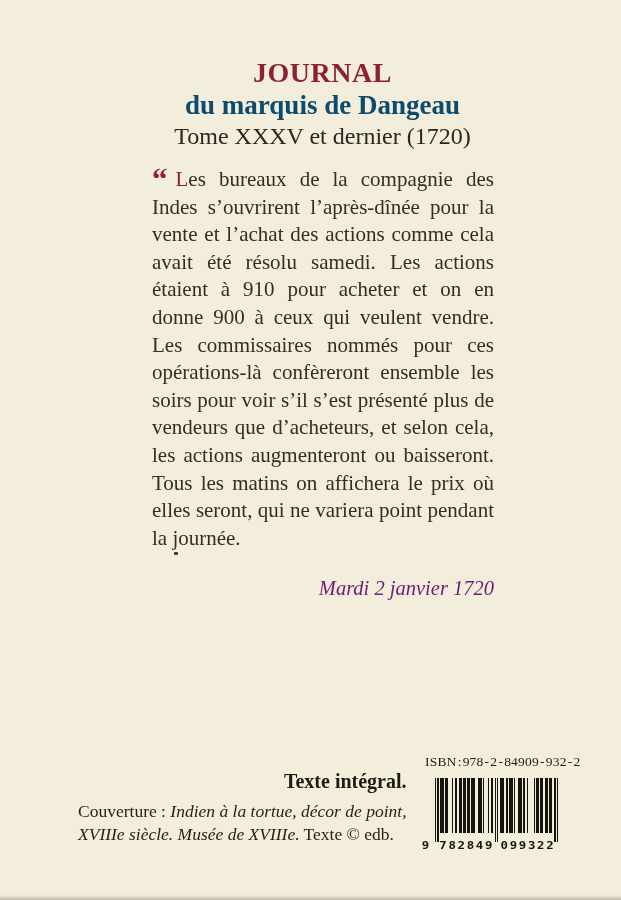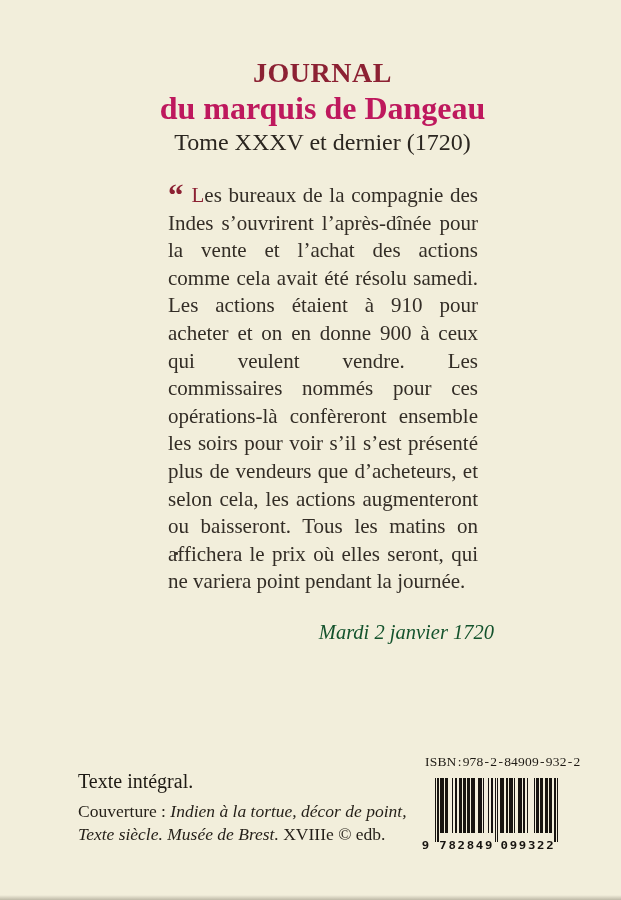--- a/index.html
+++ b/index.html
@@ -25,61 +25,61 @@
     position: absolute; top: 57px; left: 0; right: 0;
     text-align: center; padding-left: 24px;
   }
   .title {
     margin: 0;
     font-size: 28px; font-weight: bold; letter-spacing: 0.5px;
     color: #8c2133;
   }
   .subtitle {
     margin: 1px 0 0 0;
-    font-size: 32px; font-weight: bold;
-    color: #be185d;
+    font-size: 27px; font-weight: bold;
+    color: #0c4a6e;
   }
   .volume {
     margin: 2px 0 0 0;
     font-size: 24px; font-weight: normal;
     color: #2b2620;
   }
   
   .quote {
     position: absolute; left: 152px; top: 166px; width: 342px;
     color: #332d26;
   }
   .quote p {
-    margin: 16px;
+    margin: 0;
     font-size: 21px; line-height: 27.6px;
     text-align: justify;
   }
   .open-quote {
     color: #8c2133; font-weight: bold; font-size: 31px;
     line-height: 0; position: relative; top: 4px;
     margin-right: 8px;
   }
   .lead-letter { color: #8c2133; }
   .quote-date {
     margin-top: 25px;
     text-align: right; font-style: italic;
-    font-size: 20.5px; color: #14532d;
+    font-size: 20.5px; color: #701a75;
   }
   .speck {
     position: absolute; left: 174px; top: 552px;
     width: 4px; height: 3px; background: #3f3a30; border-radius: 1px;
   }
   
   .footer-left {
     position: absolute; left: 78px; top: 770px;
     color: #241f18;
   }
   .full-text {
-    margin: 0 0 7px 0;
-    font-size: 20px; font-weight: normal; color: #1e1a14;
+    margin: 0 0 7px 16px;
+    font-size: 20px; font-weight: bold; color: #1e1a14; text-align: right;
   }
   .credit-line {
     margin: 0;
     font-size: 17.5px; line-height: 22.5px;
   }
   .credit-line .it { font-style: italic; }
   
   .isbn-text {
     position: absolute; left: 417px; top: 754px;
     font-size: 13.5px; word-spacing: -2.5px; letter-spacing: 0.2px;
@@ -105,21 +105,21 @@
   <div class="quote">
     <p><span class="open-quote">“</span><span class="lead-letter">L</span><span>es bureaux de la compagnie des Indes s’ouvrirent l’après-dînée pour la vente et l’achat des actions comme cela avait été résolu samedi. Les actions étaient à 910 pour acheter et on en donne 900 à ceux qui veulent vendre. Les commissaires nommés pour ces opérations-là confèreront ensemble les soirs pour voir s’il s’est présenté plus de vendeurs que d’acheteurs, et selon cela, les actions augmenteront ou baisseront. Tous les matins on affichera le prix où elles seront, qui ne variera point pendant la journée.</span></p>
     <div class="quote-date">Mardi 2 janvier 1720</div>
   </div>
 
   <div class="speck"></div>
 
   <div class="footer-left">
     <p class="full-text">Texte intégral.</p>
     <p class="credit-line"><span>Couverture :</span> <span class="it">Indien à la tortue, décor de point,</span></p>
-    <p class="credit-line"><span class="it">Texte siècle. Musée de Brest.</span> <span>XVIIIe © edb.</span></p>
+    <p class="credit-line"><span class="it">XVIIIe siècle. Musée de XVIIIe.</span> <span>Texte © edb.</span></p>
   </div>
 
   <div class="isbn-text">ISBN : 978 - 2 - 84909 - 932 - 2</div>
 
   <div class="barcode">
       <svg viewBox="-12 0 109 62" preserveAspectRatio="none" shape-rendering="crispEdges">
         <rect x="0" y="0" width="1" height="54" fill="#171410"></rect>
         <rect x="2" y="0" width="1" height="54" fill="#171410"></rect>
         <rect x="4" y="0" width="1" height="47" fill="#171410"></rect>
         <rect x="5" y="0" width="1" height="47" fill="#171410"></rect>

